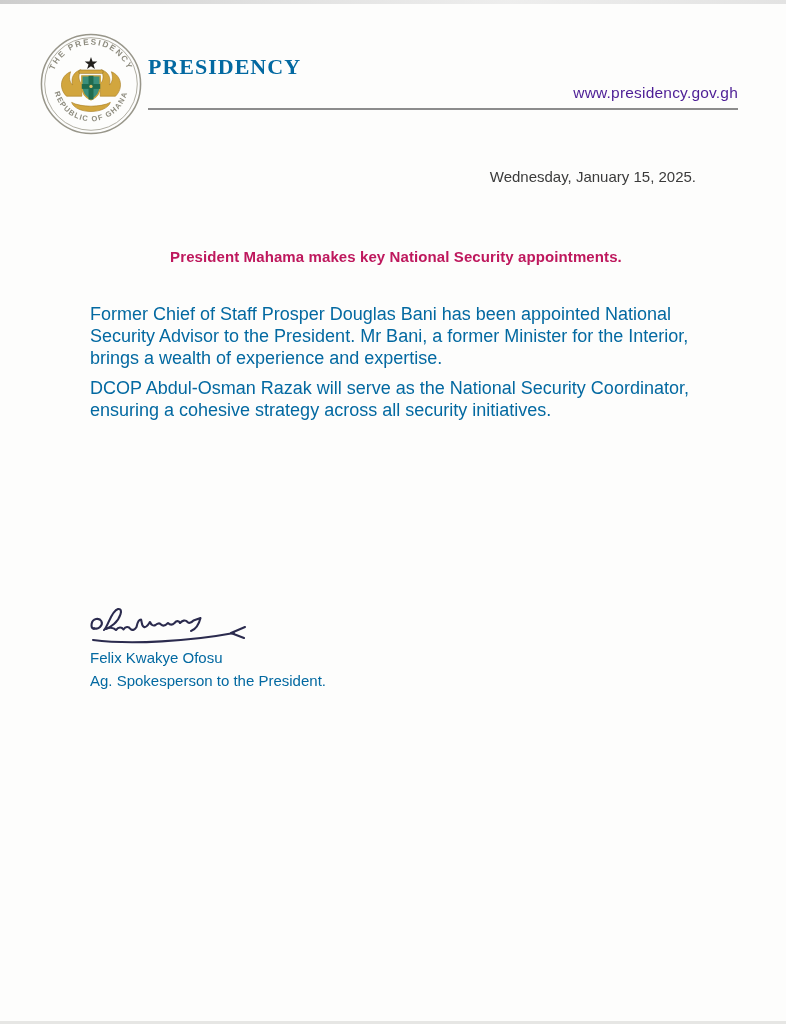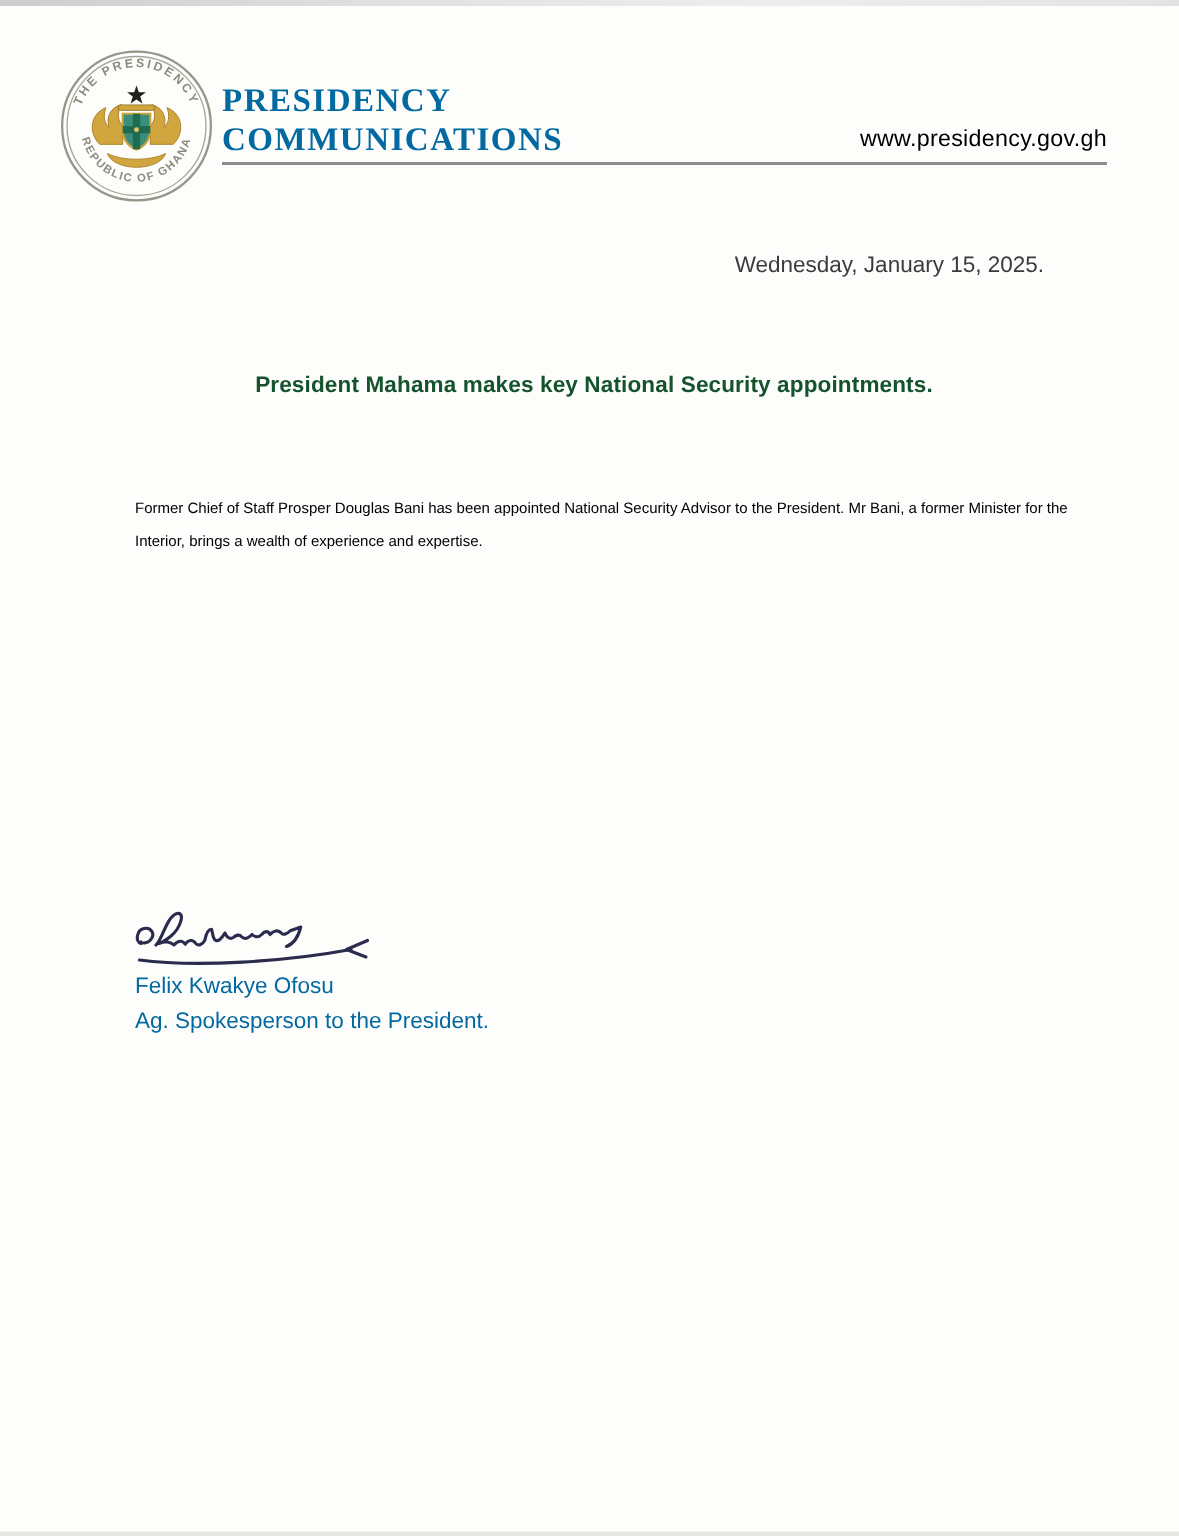--- a/index.html
+++ b/index.html
@@ -23,39 +23,39 @@
   .seal{position:absolute;left:40px;top:33px;width:102px;height:102px;}
   .seal text{font-family:"Liberation Sans", sans-serif;font-weight:bold;fill:#8d8b7e;}
   .brand{
     position:absolute;left:148px;top:54px;
     font-family:"Liberation Serif", serif;
     font-weight:bold;font-size:22px;line-height:26px;
     letter-spacing:1px;color:#0369a1;
   }
   .website{
     position:absolute;right:48px;top:84px;
-    font-size:15.5px;color:#000000;letter-spacing:.2px;
+    font-size:15.5px;color:#4c1d95;letter-spacing:.2px;
   }
   .header-rule{
     position:absolute;left:148px;top:108px;width:590px;height:2px;
     background:#8c8c8c;
   }
   
   .date{
     position:absolute;right:90px;top:168px;
     font-size:15px;color:#3b3b3b;text-align:right;
   }
   .title{
     position:absolute;left:90px;top:248px;width:612px;
-    text-align:center;font-weight:bold;font-size:15px;color:#14532d;
+    text-align:center;font-weight:bold;font-size:15px;color:#be185d;
     letter-spacing:.1px;
   }
   .body-text{
-    position:absolute;left:90px;top:329px;width:622px;
-    font-size:10px;line-height:22px;color:#000000;
+    position:absolute;left:90px;top:303px;width:622px;
+    font-size:18px;line-height:22px;color:#0369a1;
   }
   .body-text p{margin:0 0 8px 0;}
   
   .signature-svg{position:absolute;left:86px;top:598px;width:178px;height:52px;}
   .signatory{
     position:absolute;left:90px;top:646px;
     font-size:15px;line-height:23px;color:#0369a1;
   }
 </style>
 </head>
@@ -95,32 +95,32 @@
         <rect x="41" y="50" width="18" height="4.8" fill="#1f6b4f"></rect>
         <circle cx="50" cy="52.4" r="1.6" fill="#e7c465"></circle>
       </g>
 
       <path d="M31,68 C40,73 60,73 69,68 C67,74 58,77 50,77 C42,77 33,74 31,68 Z" fill="#d2a63e" stroke="#a87d22" stroke-width="0.6"></path>
     </g>
   </svg>
 
   <div class="brand">
     <div>PRESIDENCY</div>
-    <div>COMMUNICATIONS</div>
   </div>
 
   <div class="website">www.presidency.gov.gh</div>
   <div class="header-rule"></div>
 
   <div class="date">Wednesday, January 15, 2025.</div>
 
   <div class="title">President Mahama makes key National Security appointments.</div>
 
   <div class="body-text">
     <p>Former Chief of Staff Prosper Douglas Bani has been appointed National Security Advisor to the President. Mr Bani, a former Minister for the Interior, brings a wealth of experience and expertise.</p>
+    <p>DCOP Abdul-Osman Razak will serve as the National Security Coordinator, ensuring a cohesive strategy across all security initiatives.</p>
   </div>
 
   <svg class="signature-svg" viewBox="0 0 178 52">
     <g fill="none" stroke="#2b2b4e" stroke-width="2.1" stroke-linecap="round" stroke-linejoin="round">
       <path d="M8,31 c-4,-1 -3,-9 2,-10 c5,-1 8,4 4,8 c-2,2 -5,2 -6,1
                m10,2 c4,-3 7,-19 14,-21 c6,-1 2,10 -4,15 c-3,2.5 -5,4 -8,5
                c4,-2 8,-1 10,1 c2.5,-3 5.5,-3.5 7.5,-0.5 c2,-3 5,-3.5 7,-0.5
                c2,2 4.5,0.5 6,-2 c1,-5 2.5,-7.5 4.5,-7.5 c1,2.5 0.5,6.5 3,7.5
                c2.5,1 4.5,-3 6,-5 c1,2.5 3,4.5 5.5,3 c2,-1.5 4,-2.5 5.5,-0.5
                c2,2 4.5,1 7,-1.5 c2,2 4.5,2 6.5,0 c2,-2.5 4.5,-2.5 5.5,0

